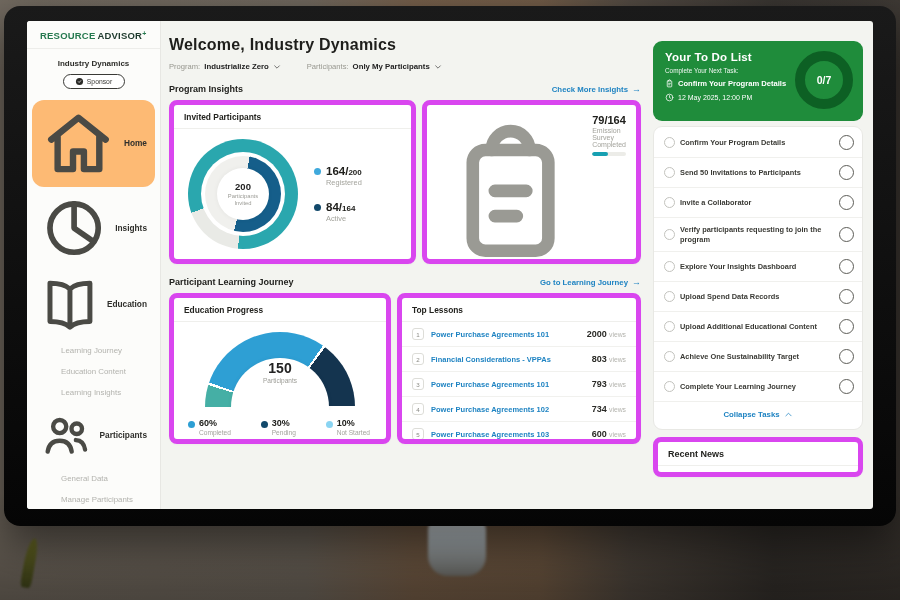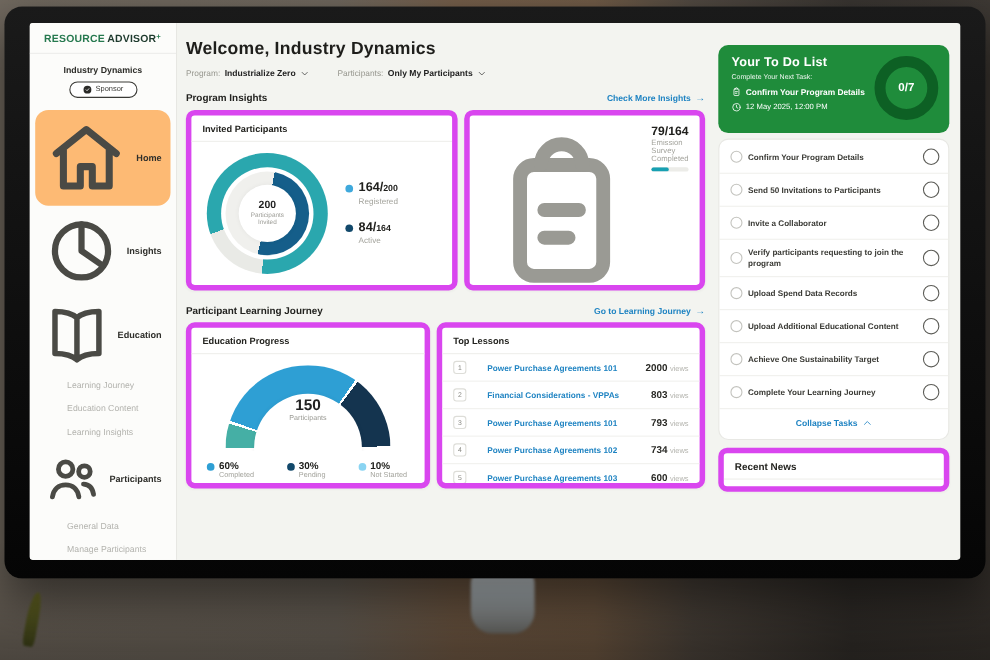--- a/index.html
+++ b/index.html
@@ -86,21 +86,21 @@
   .gauge-hole { position:absolute; top:26px; left:26px; width:98px; height:98px; border-radius:50%; background:#fff; box-shadow:0 0 5px rgba(0,0,0,.05); }
   .gauge-center { position:absolute; top:38px; left:0; right:0; text-align:center; }
   .gc-val { font-size:14px; font-weight:bold; color:#222; }
   .gc-lab { font-size:6.5px; color:#9c9c96; margin-top:1px; }
   .g-legend { display:flex; justify-content:space-between; padding:8px 16px 0 14px; }
   .gl-item { display:flex; gap:4px; align-items:flex-start; }
   .gl-val { font-size:9px; font-weight:bold; color:#20201d; }
   .gl-lab { font-size:6.6px; color:#A3A39C; margin-top:1px; }
 
   .card-lessons { flex:1; height:151px; }
-  .lesson { display:flex; align-items:center; gap:19px; padding:6px 10px;justify-content:flex-end; }
+  .lesson { display:flex; align-items:center; gap:7px; padding:6px 10px;justify-content:flex-end; }
   .lesson + .lesson { border-top:1px solid #F1F1EE; }
   .rank { width:12px; height:12px; border:1px solid #DDDDD8; border-radius:3px; font-size:6.2px; color:#8a8a84;
     display:flex; align-items:center; justify-content:center; flex-shrink:0; }
   .l-title { flex:1; font-size:7.5px; color:#1E83C2; font-weight:bold; cursor:pointer; white-space:nowrap; overflow:hidden; }
   .l-views { white-space:nowrap; }
   .l-views b { font-size:9px; color:#2a2a26; }
   .l-views i { font-style:normal; font-size:6.8px; color:#B4B4AE; }
 
   
   .rightcol { width:224px; padding:20px 10px 0 4px; flex-shrink:0; }
@@ -450,20 +450,26 @@
                 <span class="t-chev"></span>
               </div>
 
               <div class="task-row sub">
                 <span class="cb"></span>
                 <span class="task-label">Verify participants requesting to join the program</span>
                 <span class="t-clock"></span>
                 <span class="t-chev"></span>
               </div>
 
+              <div class="task-row sub">
+                <span class="cb"></span>
+                <span class="task-label">Explore Your Insights Dashboard</span>
+                <span class="t-clock"></span>
+                <span class="t-chev"></span>
+              </div>
 
               <div class="task-row sub">
                 <span class="cb"></span>
                 <span class="task-label">Upload Spend Data Records</span>
                 <span class="t-clock"></span>
                 <span class="t-chev"></span>
               </div>
 
               <div class="task-row sub">
                 <span class="cb"></span>

